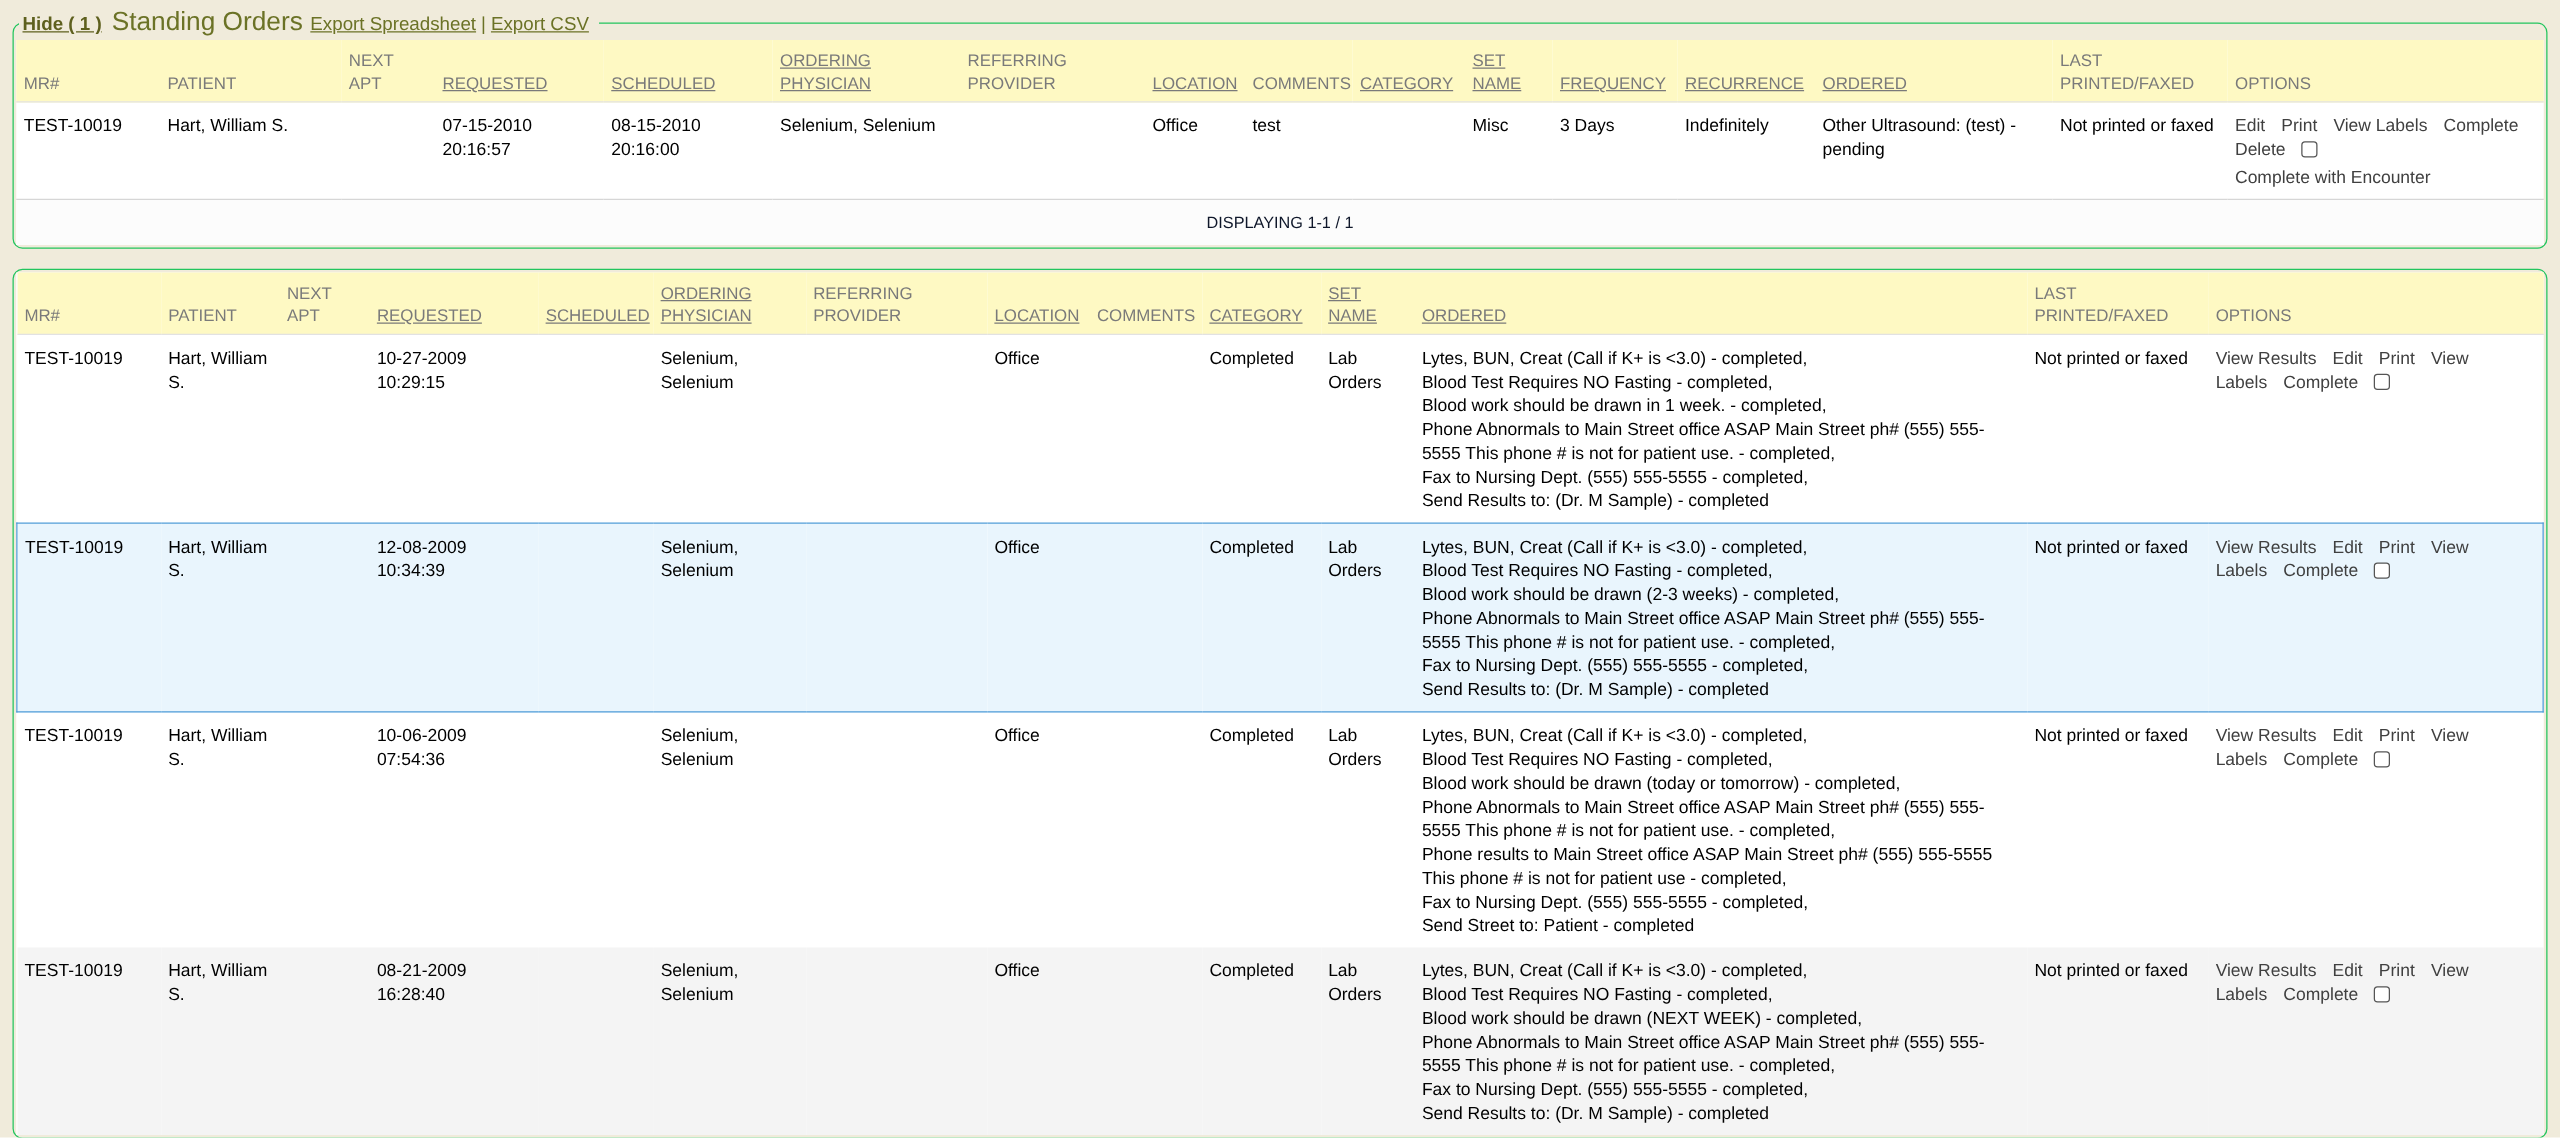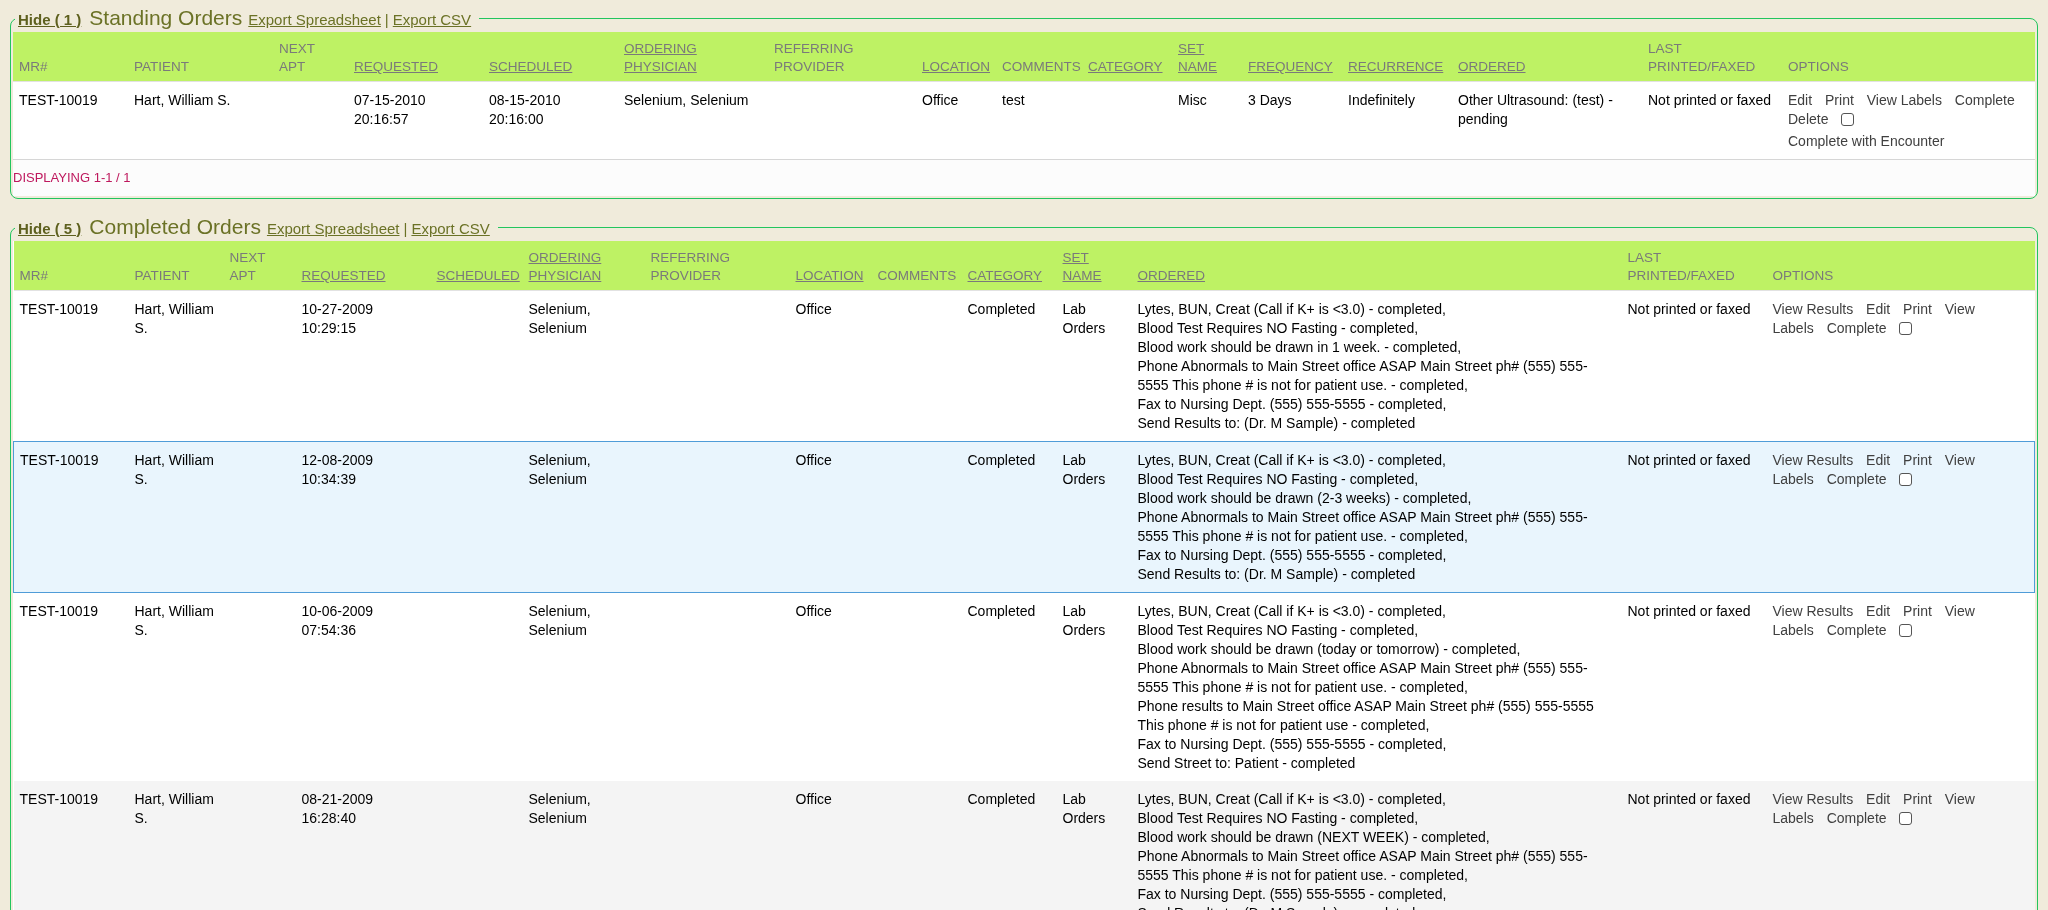--- a/index.html
+++ b/index.html
@@ -26,39 +26,39 @@
     font-size: 15px; color: #6b7226;
     text-decoration: underline; cursor: pointer;
   }
   .sep { font-size: 15px; color: #6b7226; margin: 0 4px; }
 
   table.orders-table {
     border-collapse: collapse; table-layout: fixed;
     width: 100%; background: #fff;
   }
   table.orders-table thead th {
-    background: #bef264; color: #7a7a7a;
+    background: #fef9c3; color: #7a7a7a;
     font-weight: normal; font-size: 13.5px; line-height: 18px;
     text-align: left; vertical-align: bottom;
     padding: 8px 6px 5px 6px;
     border-bottom: 1px solid #e2e2e2;
   }
   table.orders-table thead th.sortable { text-decoration: underline; cursor: pointer; }
   table.orders-table tbody td {
     vertical-align: top; padding: 9px 6px 8px 6px;
     line-height: 19px; word-wrap: break-word;
   }
   tr.row-standing td { padding-bottom: 32px; }
   tr.alt { background: #f4f4f4; }
   tr.highlight { background: #e9f5fd; }
   tr.highlight td { border-top: 1px solid #4f9cd8; border-bottom: 1px solid #4f9cd8; }
   tr.highlight td:first-child { border-left: 1px solid #4f9cd8; }
   tr.highlight td:last-child { border-right: 1px solid #4f9cd8; }
   table.orders-table tfoot td {
-    color: #be185d; font-size: 13px;
+    text-align: center; color: #0f172a; font-size: 13px;
     background: #fcfcfc; border-top: 1px solid #d6d6d6;
     padding: 10px 0 11px 0;
   }
   .ordered-item { margin: 0; }
   .opt-link { color: #404040; text-decoration: none; cursor: pointer; margin-right: 9px; }
   .opt-link.block { display: block; margin-top: 3px; margin-right: 0; }
   .checkbox {
     display: inline-block; width: 13px; height: 13px;
     border: 1px solid #555; border-radius: 3px;
     background: #fff; vertical-align: -2px; cursor: pointer;
@@ -134,23 +134,20 @@
       </tbody>
       <tfoot>
         <tr>
           <td colspan="16">DISPLAYING 1-1 / 1</td>
         </tr>
       </tfoot>
     </table>
 </fieldset>
 
 <fieldset class="second">
-  <legend>
-    <a class="hide-link">Hide ( 5 )</a><span class="fs-title">Completed Orders</span><a class="export-link">Export Spreadsheet</a><span class="sep">|</span><a class="export-link">Export CSV</a>
-  </legend>
   <table class="orders-table">
       <colgroup>
         <col style="width: 115px;">
         <col style="width: 95px;">
         <col style="width: 72px;">
         <col style="width: 135px;">
         <col style="width: 92px;">
         <col style="width: 122px;">
         <col style="width: 145px;">
         <col style="width: 82px;">

